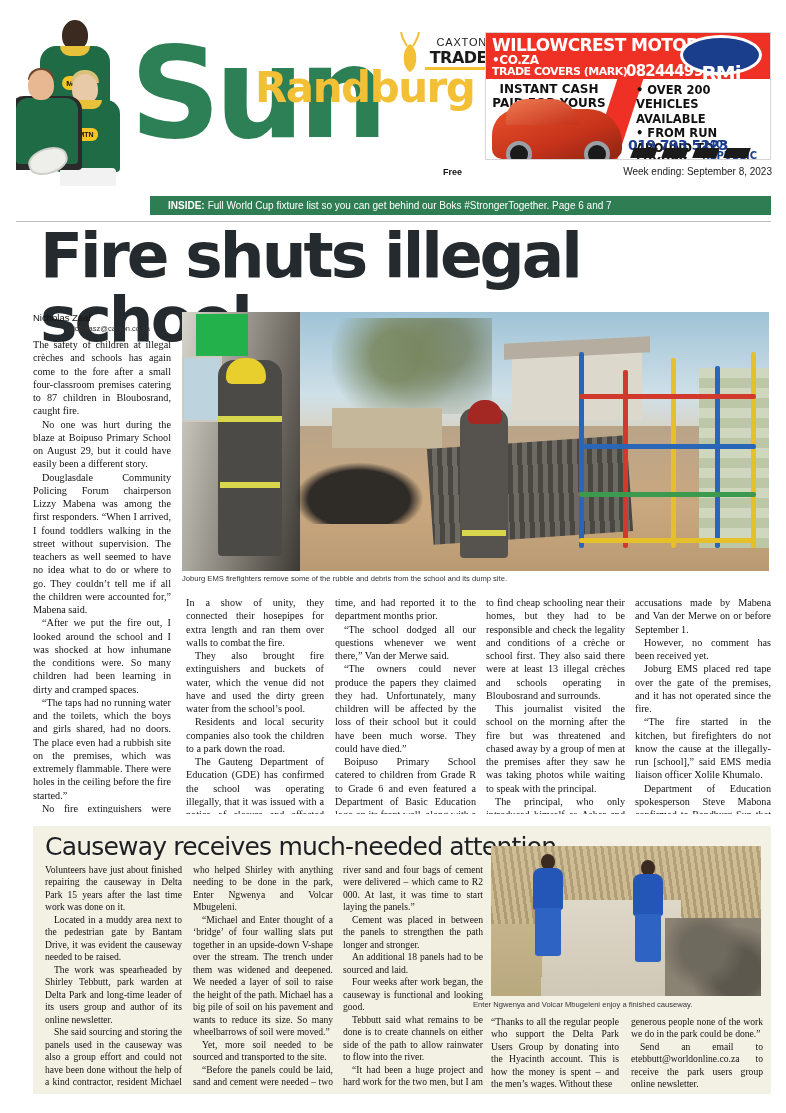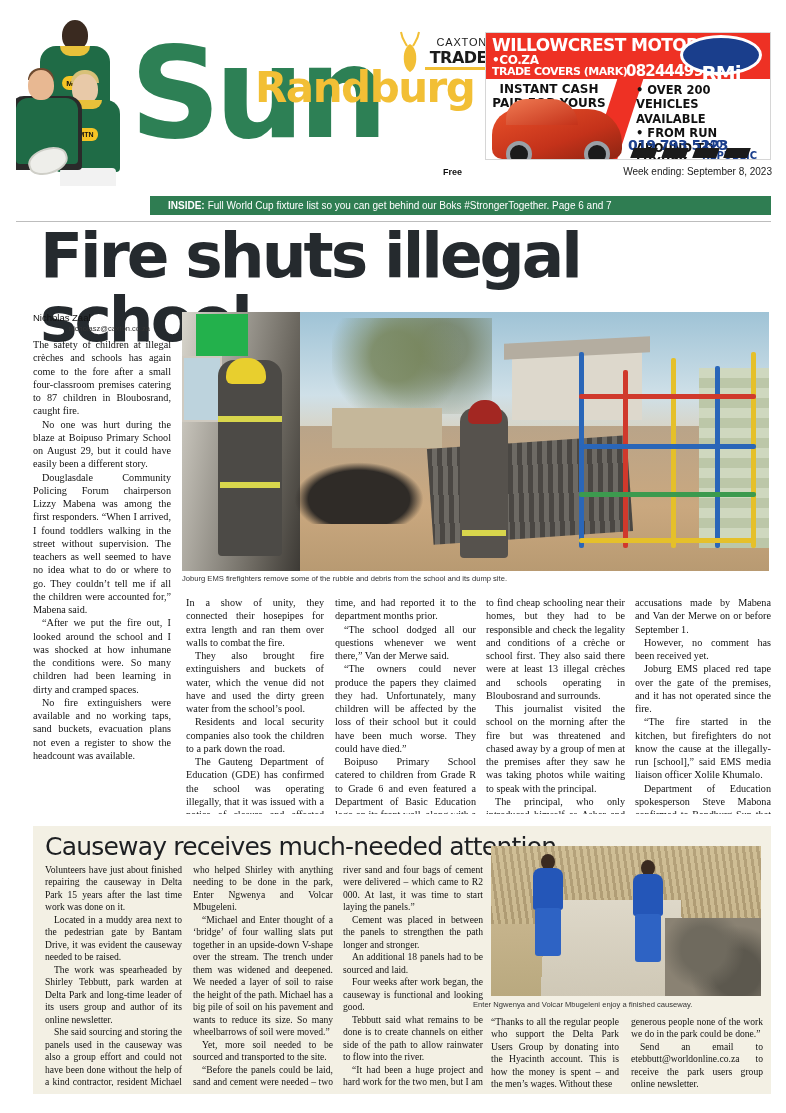--- a/index.html
+++ b/index.html
@@ -437,20 +437,21 @@
   <div class="byline">
     <span>Nicholas Zaal</span>
     <span class="email">nicholasz@caxton.co.za</span>
   </div>
 
   <div class="lead-col1 para-col">
       <p class="first">The safety of children at illegal crèches and schools has again come to the fore after a small four-classroom premises catering to 87 children in Bloubosrand, caught fire.</p>
       <p>No one was hurt during the blaze at Boipuso Primary School on August 29, but it could have easily been a different story.</p>
       <p>Douglasdale Community Policing Forum chairperson Lizzy Mabena was among the first responders. “When I arrived, I found toddlers walking in the street without supervision. The teachers as well seemed to have no idea what to do or where to go. They couldn’t tell me if all the children were accounted for,” Mabena said.</p>
       <p>“After we put the fire out, I looked around the school and I was shocked at how inhumane the conditions were. So many children had been learning in dirty and cramped spaces.</p>
+      <p>“The taps had no running water and the toilets, which the boys and girls shared, had no doors. The place even had a rubbish site on the premises, which was extremely flammable. There were holes in the ceiling before the fire started.”</p>
       <p>No fire extinguishers were available and no working taps, sand buckets, evacuation plans not even a register to show the headcount was available.</p>
     </div>
 
   <div class="photo-main">
     <div class="pm-sky"></div>
     <div class="pm-ground"></div>
     <div class="pm-tree"></div>
     <div class="pm-bldg"></div>
     <div class="pm-roof"></div>
     <div class="pm-fence"></div>

